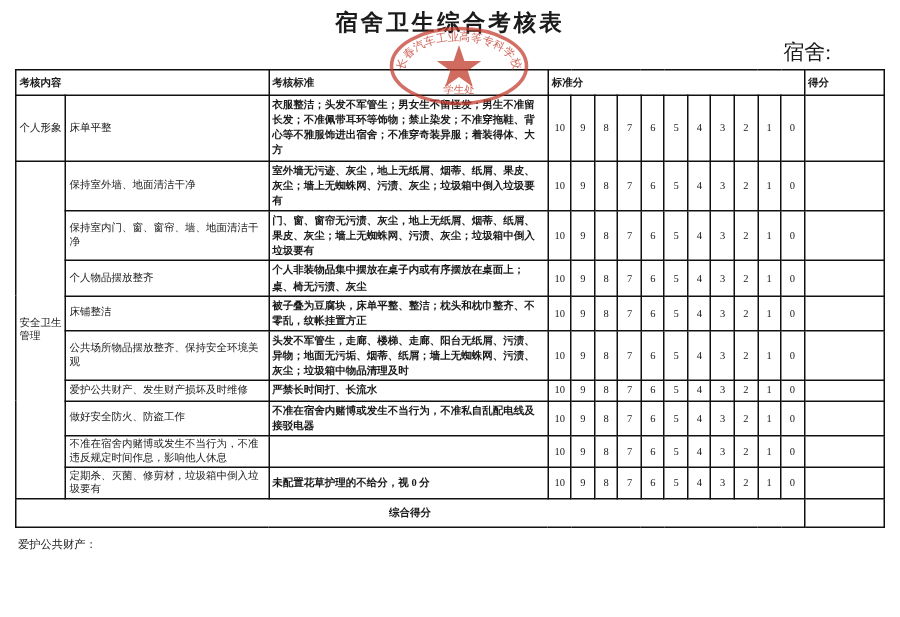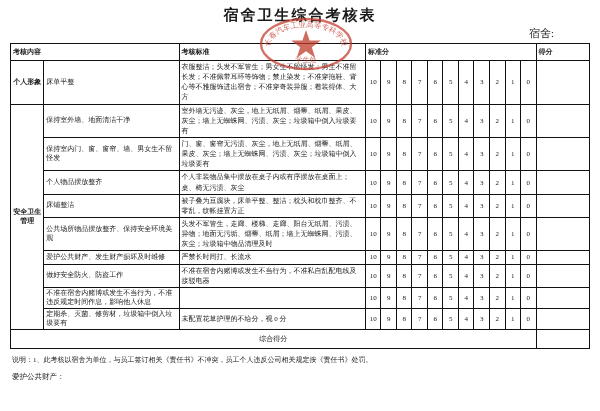--- a/index.html
+++ b/index.html
@@ -31,21 +31,21 @@
   }
   .doc-subtitle {
     text-align: center;
     font-size: 7px;
     margin: 0 0 3px 0;
     letter-spacing: 1px;
   }
   .meta-row {
     display: flex;
     justify-content: flex-end;
-    font-size: 11px;
+    font-size: 14px;
     padding-right: 36px;
     margin-bottom: 2px;
   }
   table.main {
     border-collapse: collapse;
     width: 100%;
     table-layout: fixed;
   }
   table.main td, table.main th {
     border: 1px solid #111;
@@ -53,51 +53,52 @@
     padding: 1px 2px;
     vertical-align: middle;
   }
   .hdr {
     text-align: left;
     font-weight: bold;
     font-size: 8px;
     height: 14px;
   }
   .cat-cell {
-    text-align: center;
     font-size: 8px;
-    font-weight: bold;
+    font-weight: normal;
     width: 28px;
     line-height: 1.25;
   }
   .item-cell {
     width: 122px;
     font-size: 7.5px;
     padding-left: 4px;
     line-height: 1.3;
   }
   .std-cell {
     font-size: 6.6px;
     line-height: 1.45;
     padding: 2px 3px;
+    font-weight: bold;
   }
   .score-col {
     width: 14px;
     text-align: center;
     font-size: 7px;
   }
   .gain-cell {
     width: 44px;
   }
   .total-row td {
     height: 16px;
   }
   .total-label {
     text-align: center;
     font-size: 8px;
+    font-weight: bold;
   }
   .notes {
     font-size: 7px;
     line-height: 1.6;
     margin-top: 6px;
     padding-left: 2px;
   }
   .notes div {
     margin-bottom: 1px;
   }
@@ -175,21 +176,21 @@
         <td class="score-col">5</td>
         <td class="score-col">4</td>
         <td class="score-col">3</td>
         <td class="score-col">2</td>
         <td class="score-col">1</td>
         <td class="score-col">0</td>
         <td class="gain-cell"></td>
       </tr>
 
       <tr>
-        <td class="item-cell">保持室内门、窗、窗帘、墙、男女生不留怪发</td>
+        <td class="item-cell">保持室内门、窗、窗帘、墙、地面清洁干净</td>
         <td class="std-cell">门、窗、窗帘无污渍、灰尘，地上无纸屑、烟蒂、纸屑、果皮、灰尘；墙上无蜘蛛网、污渍、灰尘；垃圾箱中倒入垃圾要有</td>
         <td class="score-col">10</td>
         <td class="score-col">9</td>
         <td class="score-col">8</td>
         <td class="score-col">7</td>
         <td class="score-col">6</td>
         <td class="score-col">5</td>
         <td class="score-col">4</td>
         <td class="score-col">3</td>
         <td class="score-col">2</td>
@@ -319,21 +320,20 @@
 
       <tr class="total-row">
         <td class="total-label" colspan="14">综合得分</td>
         <td></td>
       </tr>
 
     </tbody>
   </table>
 
   <div class="notes">
-    <div>说明：1、此考核以宿舍为单位，与员工签订相关《责任书》不冲突，员工个人违反公司相关规定按《责任书》处罚。</div>
   </div>
 
   <div class="sign-row">爱护公共财产：</div>
 
   <div class="stamp">
     <svg width="96" height="56" viewBox="0 0 96 56">
       <ellipse cx="48" cy="28" rx="45" ry="25" fill="none" stroke="#c0392b" stroke-width="2.4" opacity="0.72"></ellipse>
       <path d="M48 14 l3.6 10.6 11.2 0 -9 6.6 3.4 10.6 -9.2 -6.5 -9.2 6.5 3.4 -10.6 -9 -6.6 11.2 0 z" fill="#c0392b" opacity="0.75"></path>
       <path id="sealArcTop" d="M 12 30 A 36 19 0 0 1 84 30" fill="none"></path>
       <text font-size="7.5" fill="#c0392b" opacity="0.78" font-family="'Liberation Serif', serif">

